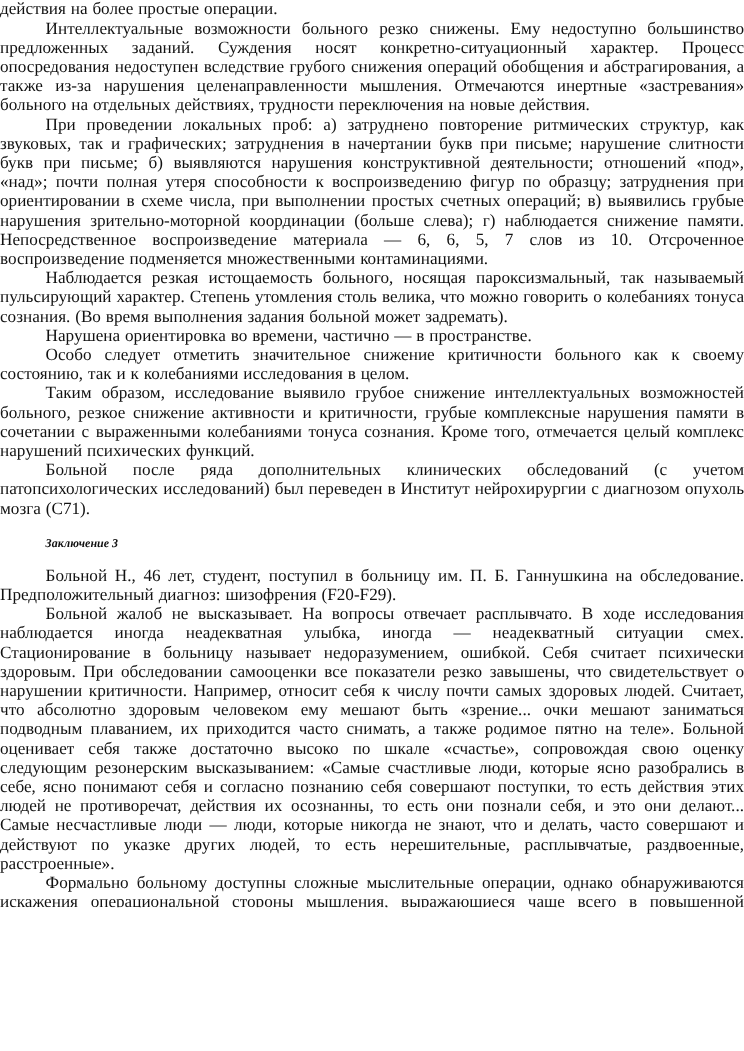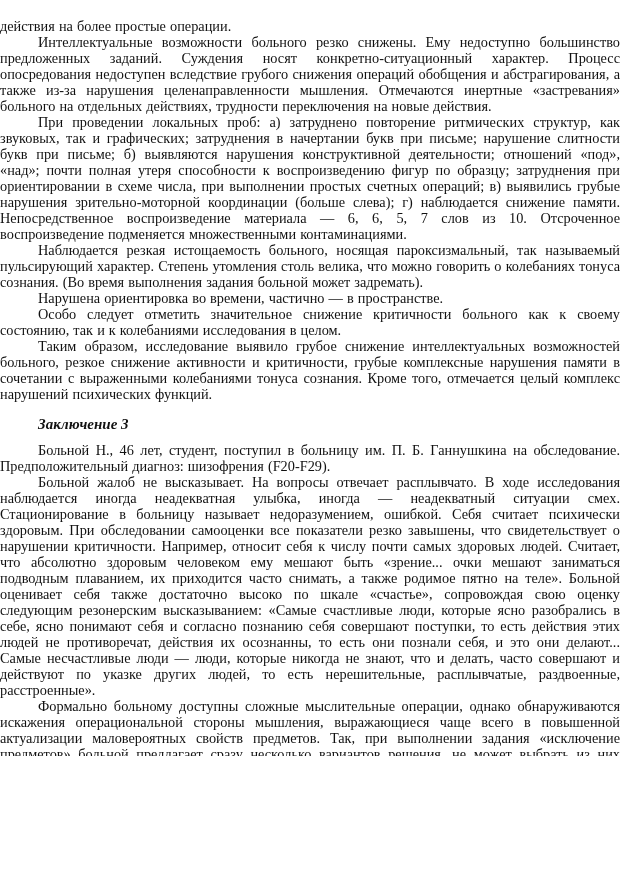--- a/index.html
+++ b/index.html
@@ -7,21 +7,21 @@
     padding: 0;
     width: 620px;
     height: 876px;
     overflow: hidden;
     background: #ffffff;
   }
   .page {
     box-sizing: border-box;
     width: 620px;
     height: 756px;
-    padding-top: 18px;
+    padding-top: 0;
     overflow: hidden;
     background: #ffffff;
   }
   .para {
     margin: 0;
     padding: 0;
     font-family: "Liberation Serif", "DejaVu Serif", serif;
     font-size: 14.3px;
     line-height: 16px;
     color: #111111;
@@ -29,36 +29,37 @@
     text-indent: 38px;
     word-spacing: 0.5px;
   }
   .para.continuation {
     text-indent: 0;
   }
   .heading {
     margin: 14px 0 10px 0;
     padding: 0;
     font-family: "Liberation Serif", "DejaVu Serif", serif;
-    font-size: 15px;
+    font-size: 10px;
     line-height: 16px;
     font-weight: bold;
     font-style: italic;
     color: #111111;
     text-indent: 38px;
   }
 </style>
 </head>
 <body>
 
 <div class="page">
   <p class="para continuation">действия на более простые операции.</p>
   <p class="para">Интеллектуальные возможности больного резко снижены. Ему недоступно большинство предложенных заданий. Суждения носят конкретно-ситуационный характер. Процесс опосредования недоступен вследствие грубого снижения операций обобщения и абстрагирования, а также из-за нарушения целенаправленности мышления. Отмечаются инертные «застревания» больного на отдельных действиях, трудности переключения на новые действия.</p>
   <p class="para">При проведении локальных проб: а) затруднено повторение ритмических структур, как звуковых, так и графических; затруднения в начертании букв при письме; нарушение слитности букв при письме; б) выявляются нарушения конструктивной деятельности; отношений «под», «над»; почти полная утеря способности к воспроизведению фигур по образцу; затруднения при ориентировании в схеме числа, при выполнении простых счетных операций; в) выявились грубые нарушения зрительно-моторной координации (больше слева); г) наблюдается снижение памяти. Непосредственное воспроизведение материала — 6, 6, 5, 7 слов из 10. Отсроченное воспроизведение подменяется множественными контаминациями.</p>
   <p class="para">Наблюдается резкая истощаемость больного, носящая пароксизмальный, так называемый пульсирующий характер. Степень утомления столь велика, что можно говорить о колебаниях тонуса сознания. (Во время выполнения задания больной может задремать).</p>
   <p class="para">Нарушена ориентировка во времени, частично — в пространстве.</p>
   <p class="para">Особо следует отметить значительное снижение критичности больного как к своему состоянию, так и к колебаниями исследования в целом.</p>
   <p class="para">Таким образом, исследование выявило грубое снижение интеллектуальных возможностей больного, резкое снижение активности и критичности, грубые комплексные нарушения памяти в сочетании с выраженными колебаниями тонуса сознания. Кроме того, отмечается целый комплекс нарушений психических функций.</p>
+  <p class="para">Больной после ряда дополнительных клинических обследований (с учетом патопсихологических исследований) был переведен в Институт нейрохирургии с диагнозом опухоль мозга (С71).</p>
   <h3 class="heading">Заключение 3</h3>
   <p class="para">Больной Н., 46 лет, студент, поступил в больницу им. П. Б. Ганнушкина на обследование. Предположительный диагноз: шизофрения (F20-F29).</p>
   <p class="para">Больной жалоб не высказывает. На вопросы отвечает расплывчато. В ходе исследования наблюдается иногда неадекватная улыбка, иногда — неадекватный ситуации смех. Стационирование в больницу называет недоразумением, ошибкой. Себя считает психически здоровым. При обследовании самооценки все показатели резко завышены, что свидетельствует о нарушении критичности. Например, относит себя к числу почти самых здоровых людей. Считает, что абсолютно здоровым человеком ему мешают быть «зрение... очки мешают заниматься подводным плаванием, их приходится часто снимать, а также родимое пятно на теле». Больной оценивает себя также достаточно высоко по шкале «счастье», сопровождая свою оценку следующим резонерским высказыванием: «Самые счастливые люди, которые ясно разобрались в себе, ясно понимают себя и согласно познанию себя совершают поступки, то есть действия этих людей не противоречат, действия их осознанны, то есть они познали себя, и это они делают... Самые несчастливые люди — люди, которые никогда не знают, что и делать, часто совершают и действуют по указке других людей, то есть нерешительные, расплывчатые, раздвоенные, расстроенные».</p>
   <p class="para">Формально больному доступны сложные мыслительные операции, однако обнаруживаются искажения операциональной стороны мышления, выражающиеся чаще всего в повышенной актуализации маловероятных свойств предметов. Так, при выполнении задания «исключение предметов» больной предлагает сразу несколько вариантов решения, не может выбрать из них наиболее правильный. Например, предлагаются карточки с изображением пилы, топора, коловорота и шурупа. Исключению в данном случае подлежит шуруп, так как все остальные предметы — орудия труда. Больной же исключает пилу, поскольку «остальные предметы, которыми может пользоваться только один человек, а пилой обязательно два», или «потому что пила — это режущий инструмент, а остальные предметы входят в поверхность». Предлагает также исключить топор, так как «остальные</p>
 </div>
 
 </body></html>

